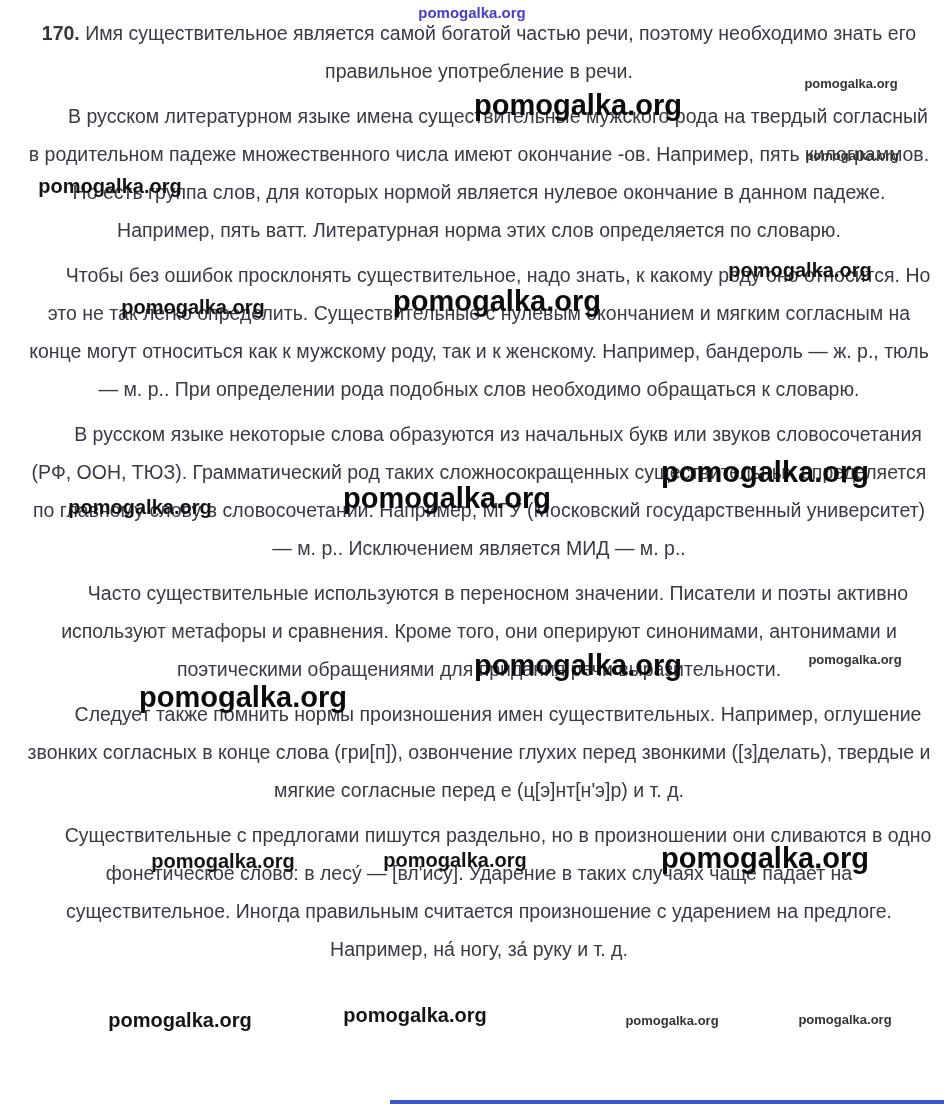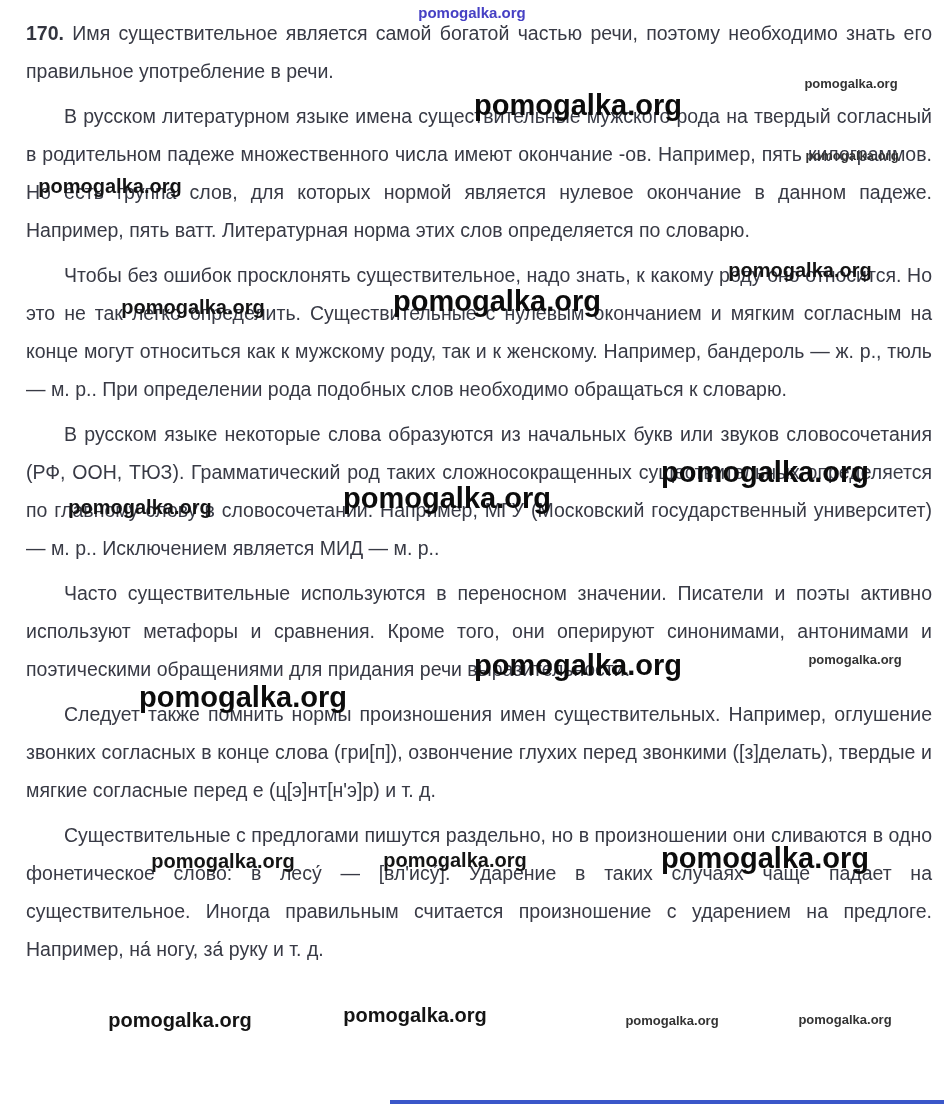--- a/index.html
+++ b/index.html
@@ -1,15 +1,15 @@
 <!DOCTYPE html>
 <html><head>
 <meta charset="utf-8">
 <style>
-  * { margin: 0; padding: 0; box-sizing: border-box; }
+  * { margin: 0; padding: 0; box-sizing: border-box; text-align: center; }
   html, body { width: 944px; }
   body {
     width: 944px;
     height: 1104px;
     position: relative;
     background: #ffffff;
     overflow: hidden;
     font-family: "Liberation Sans", "DejaVu Sans", sans-serif;
   }
   .doc {

